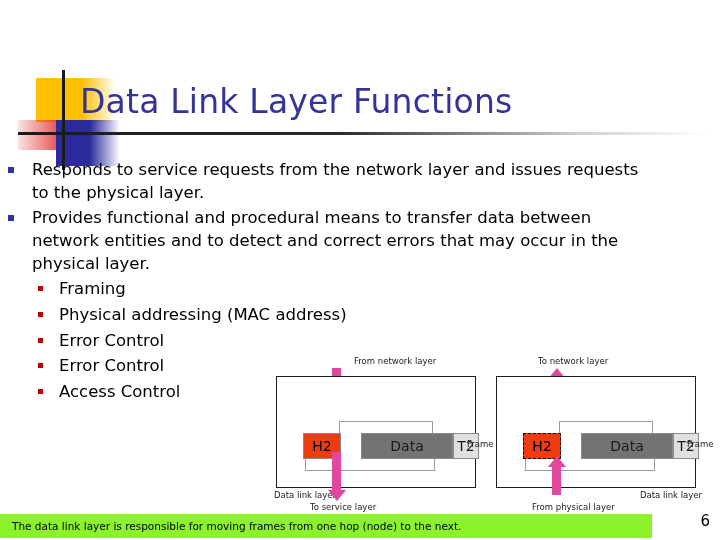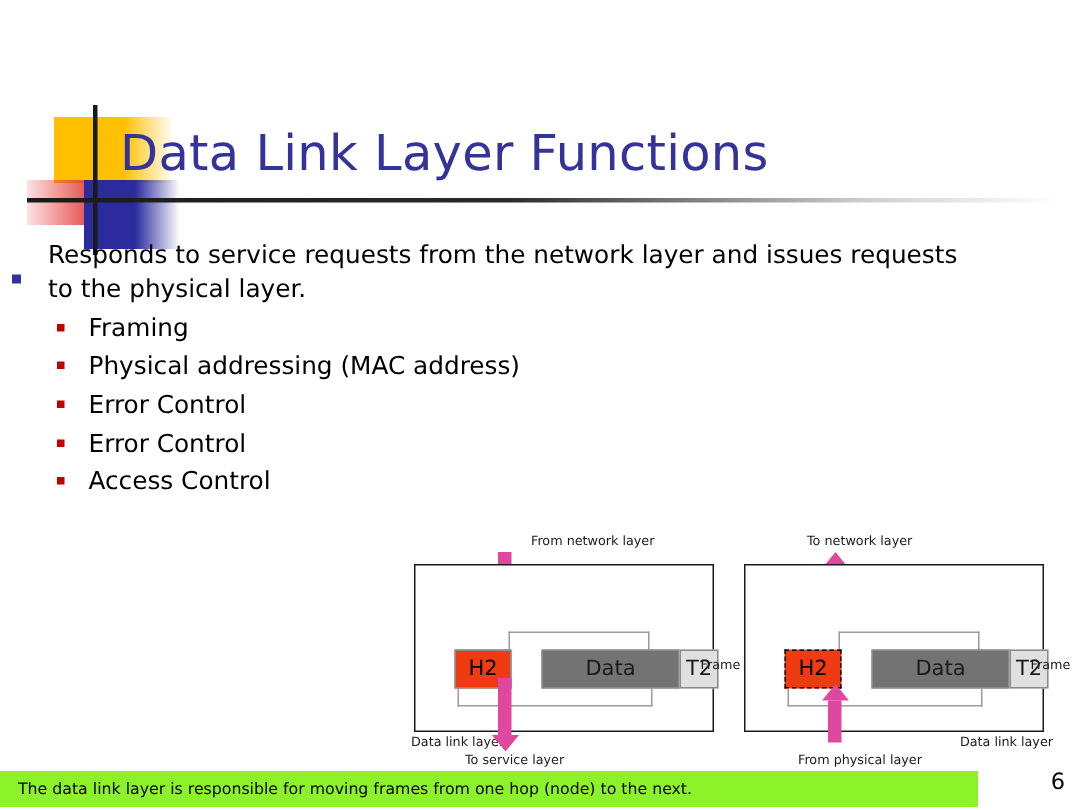--- a/index.html
+++ b/index.html
@@ -78,21 +78,21 @@
 
   
   .bullets {
     position: absolute;
     left: 8px;
     top: 158px;
     width: 650px;
   }
   .bullet-row {
     display: flex;
-    align-items: center;
+    align-items: flex-start;
     margin-bottom: 1px;
   }
   .bullet-marker {
     flex: 0 0 auto;
     width: 6px;
     height: 6px;
     background: #333399;
     margin-top: 9px;
     margin-right: 0px;
   }
@@ -297,20 +297,24 @@
 
 <div class="slide-title">Data Link Layer Functions</div>
 
 <div class="bullets">
 
   <div class="bullet-row">
     <div class="bullet-marker"></div>
     <div class="bullet-text">Responds to service requests from the network layer and issues requests to the physical layer.</div>
   </div>
 
+  <div class="bullet-row">
+    <div class="bullet-marker"></div>
+    <div class="bullet-text">Provides functional and procedural means to transfer data between network entities and to detect and correct errors that may occur in the physical layer.</div>
+  </div>
 
 
   <div class="sub-list">
     <div class="sub-row">
       <div class="sub-marker"></div>
       <div class="sub-text">Framing</div>
     </div>
     <div class="sub-row">
       <div class="sub-marker"></div>
       <div class="sub-text">Physical addressing (MAC address)</div>

